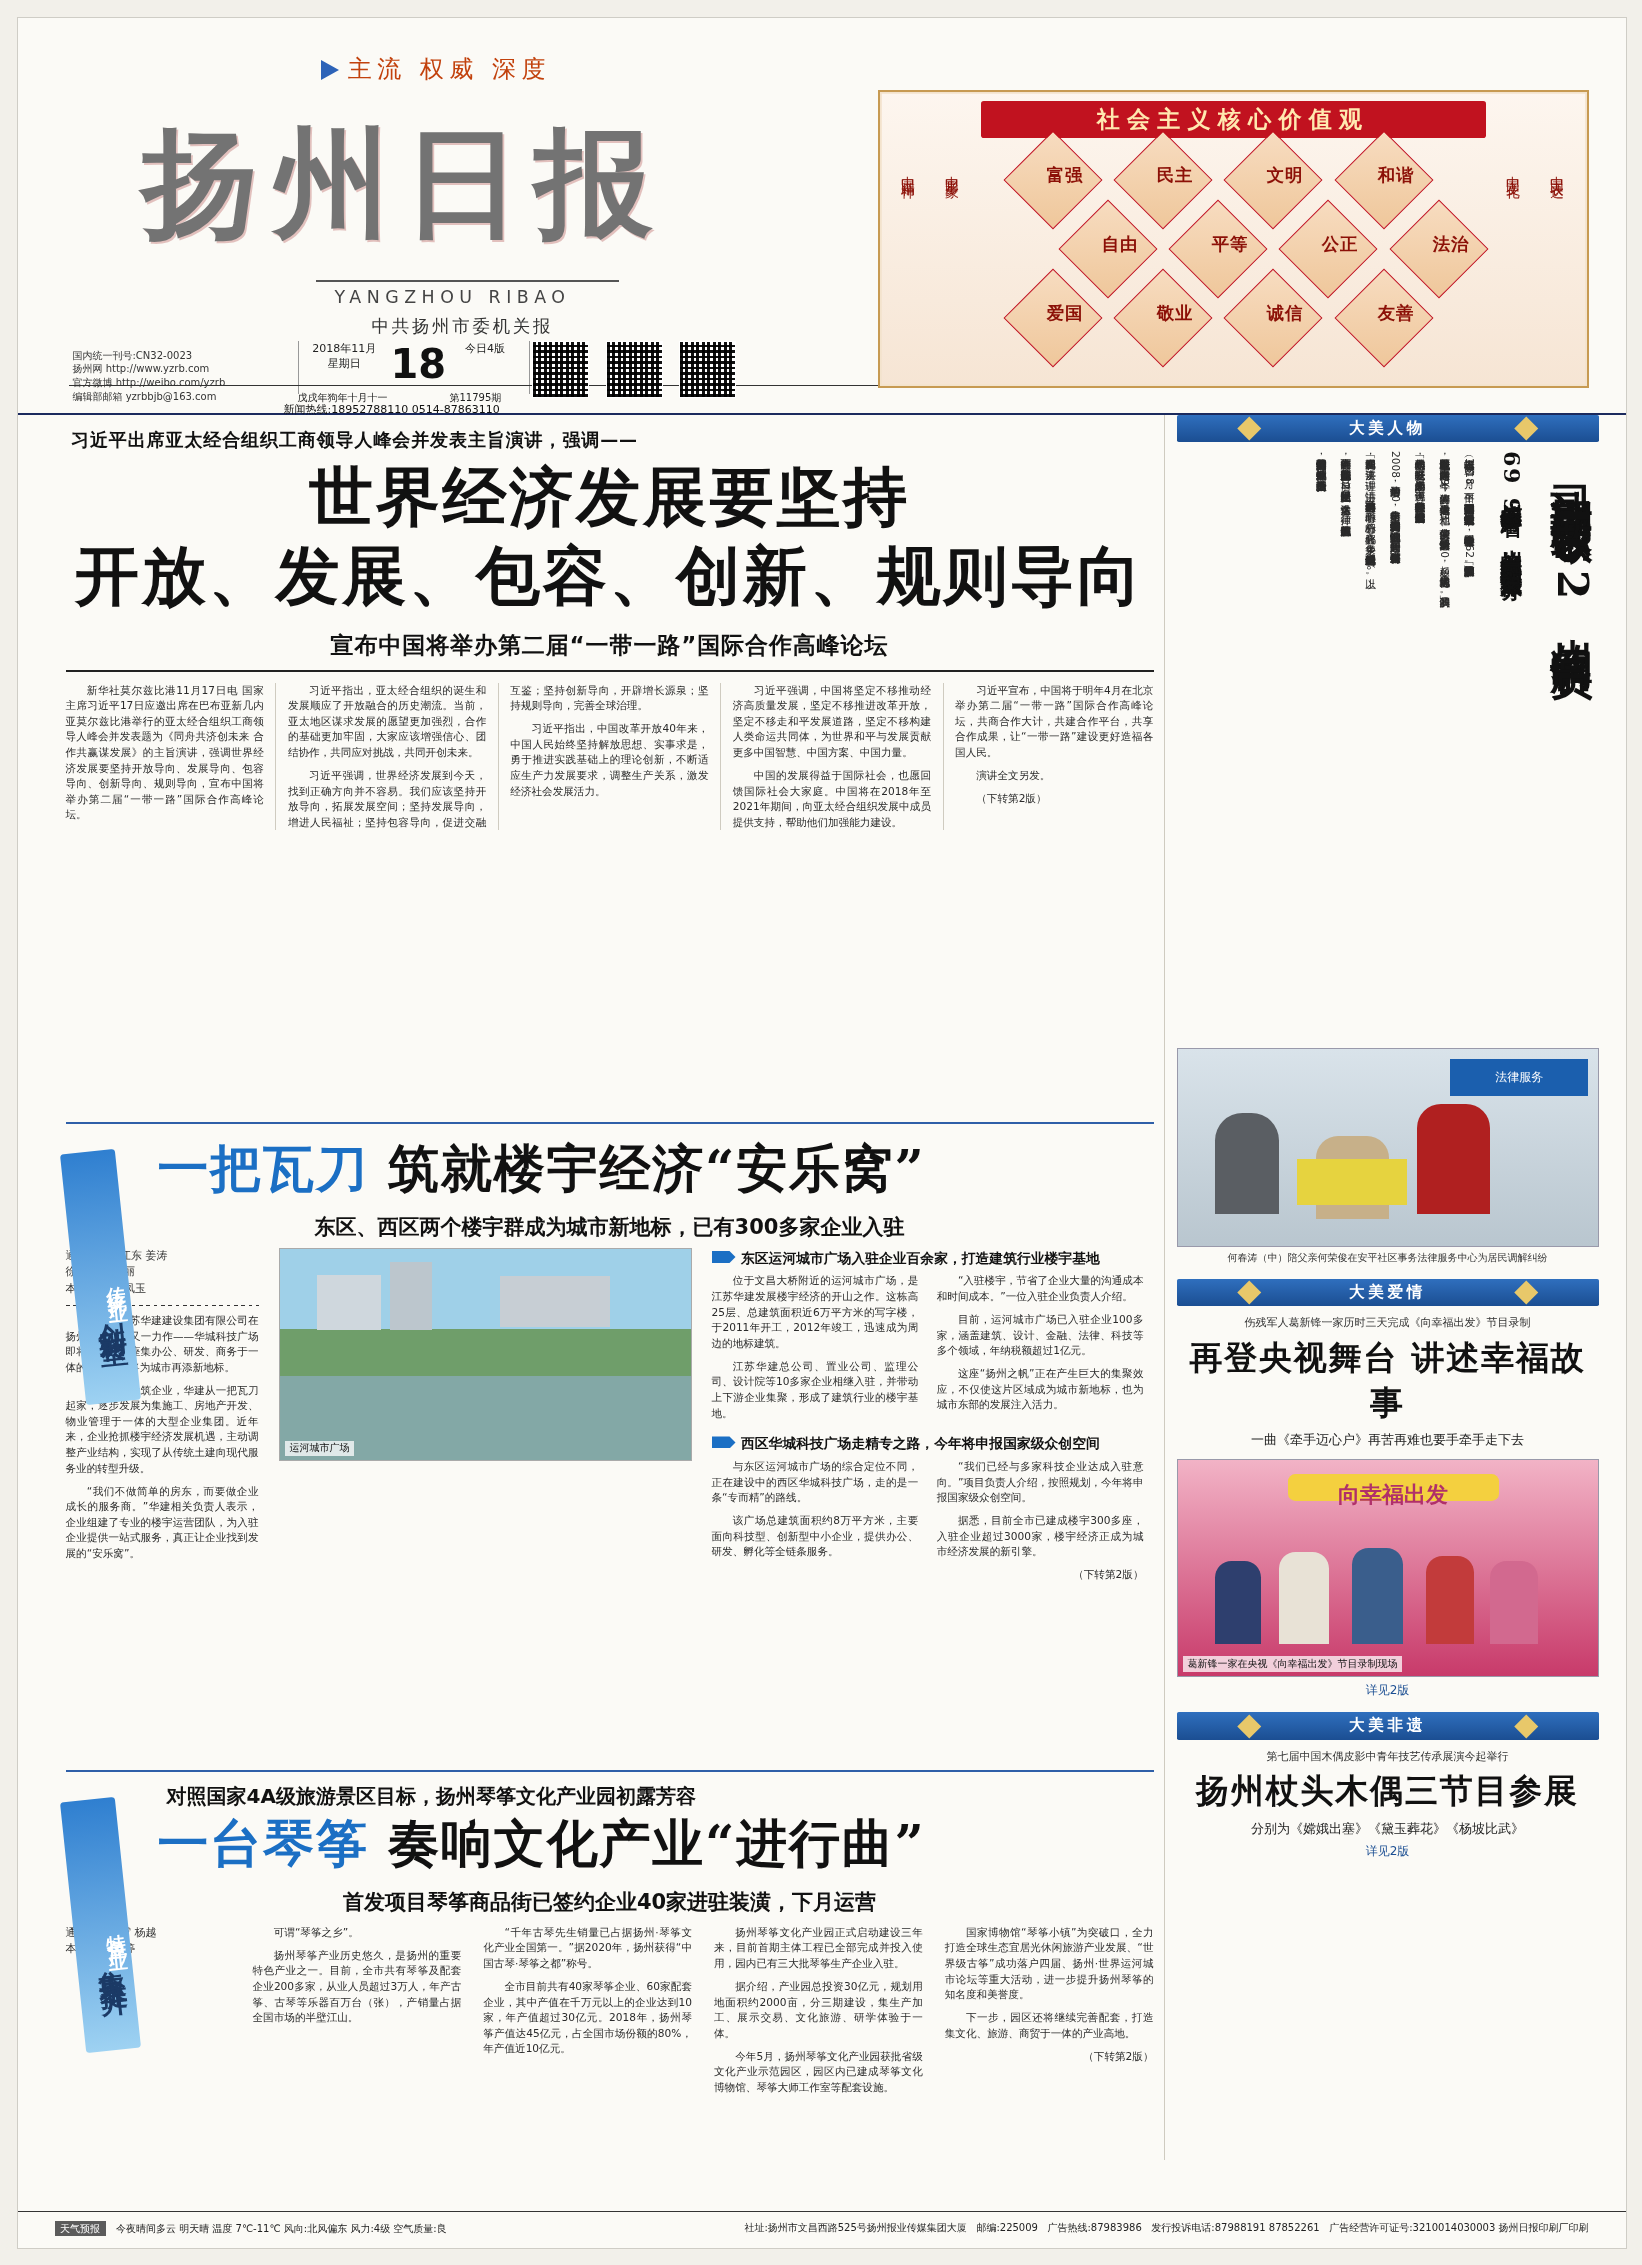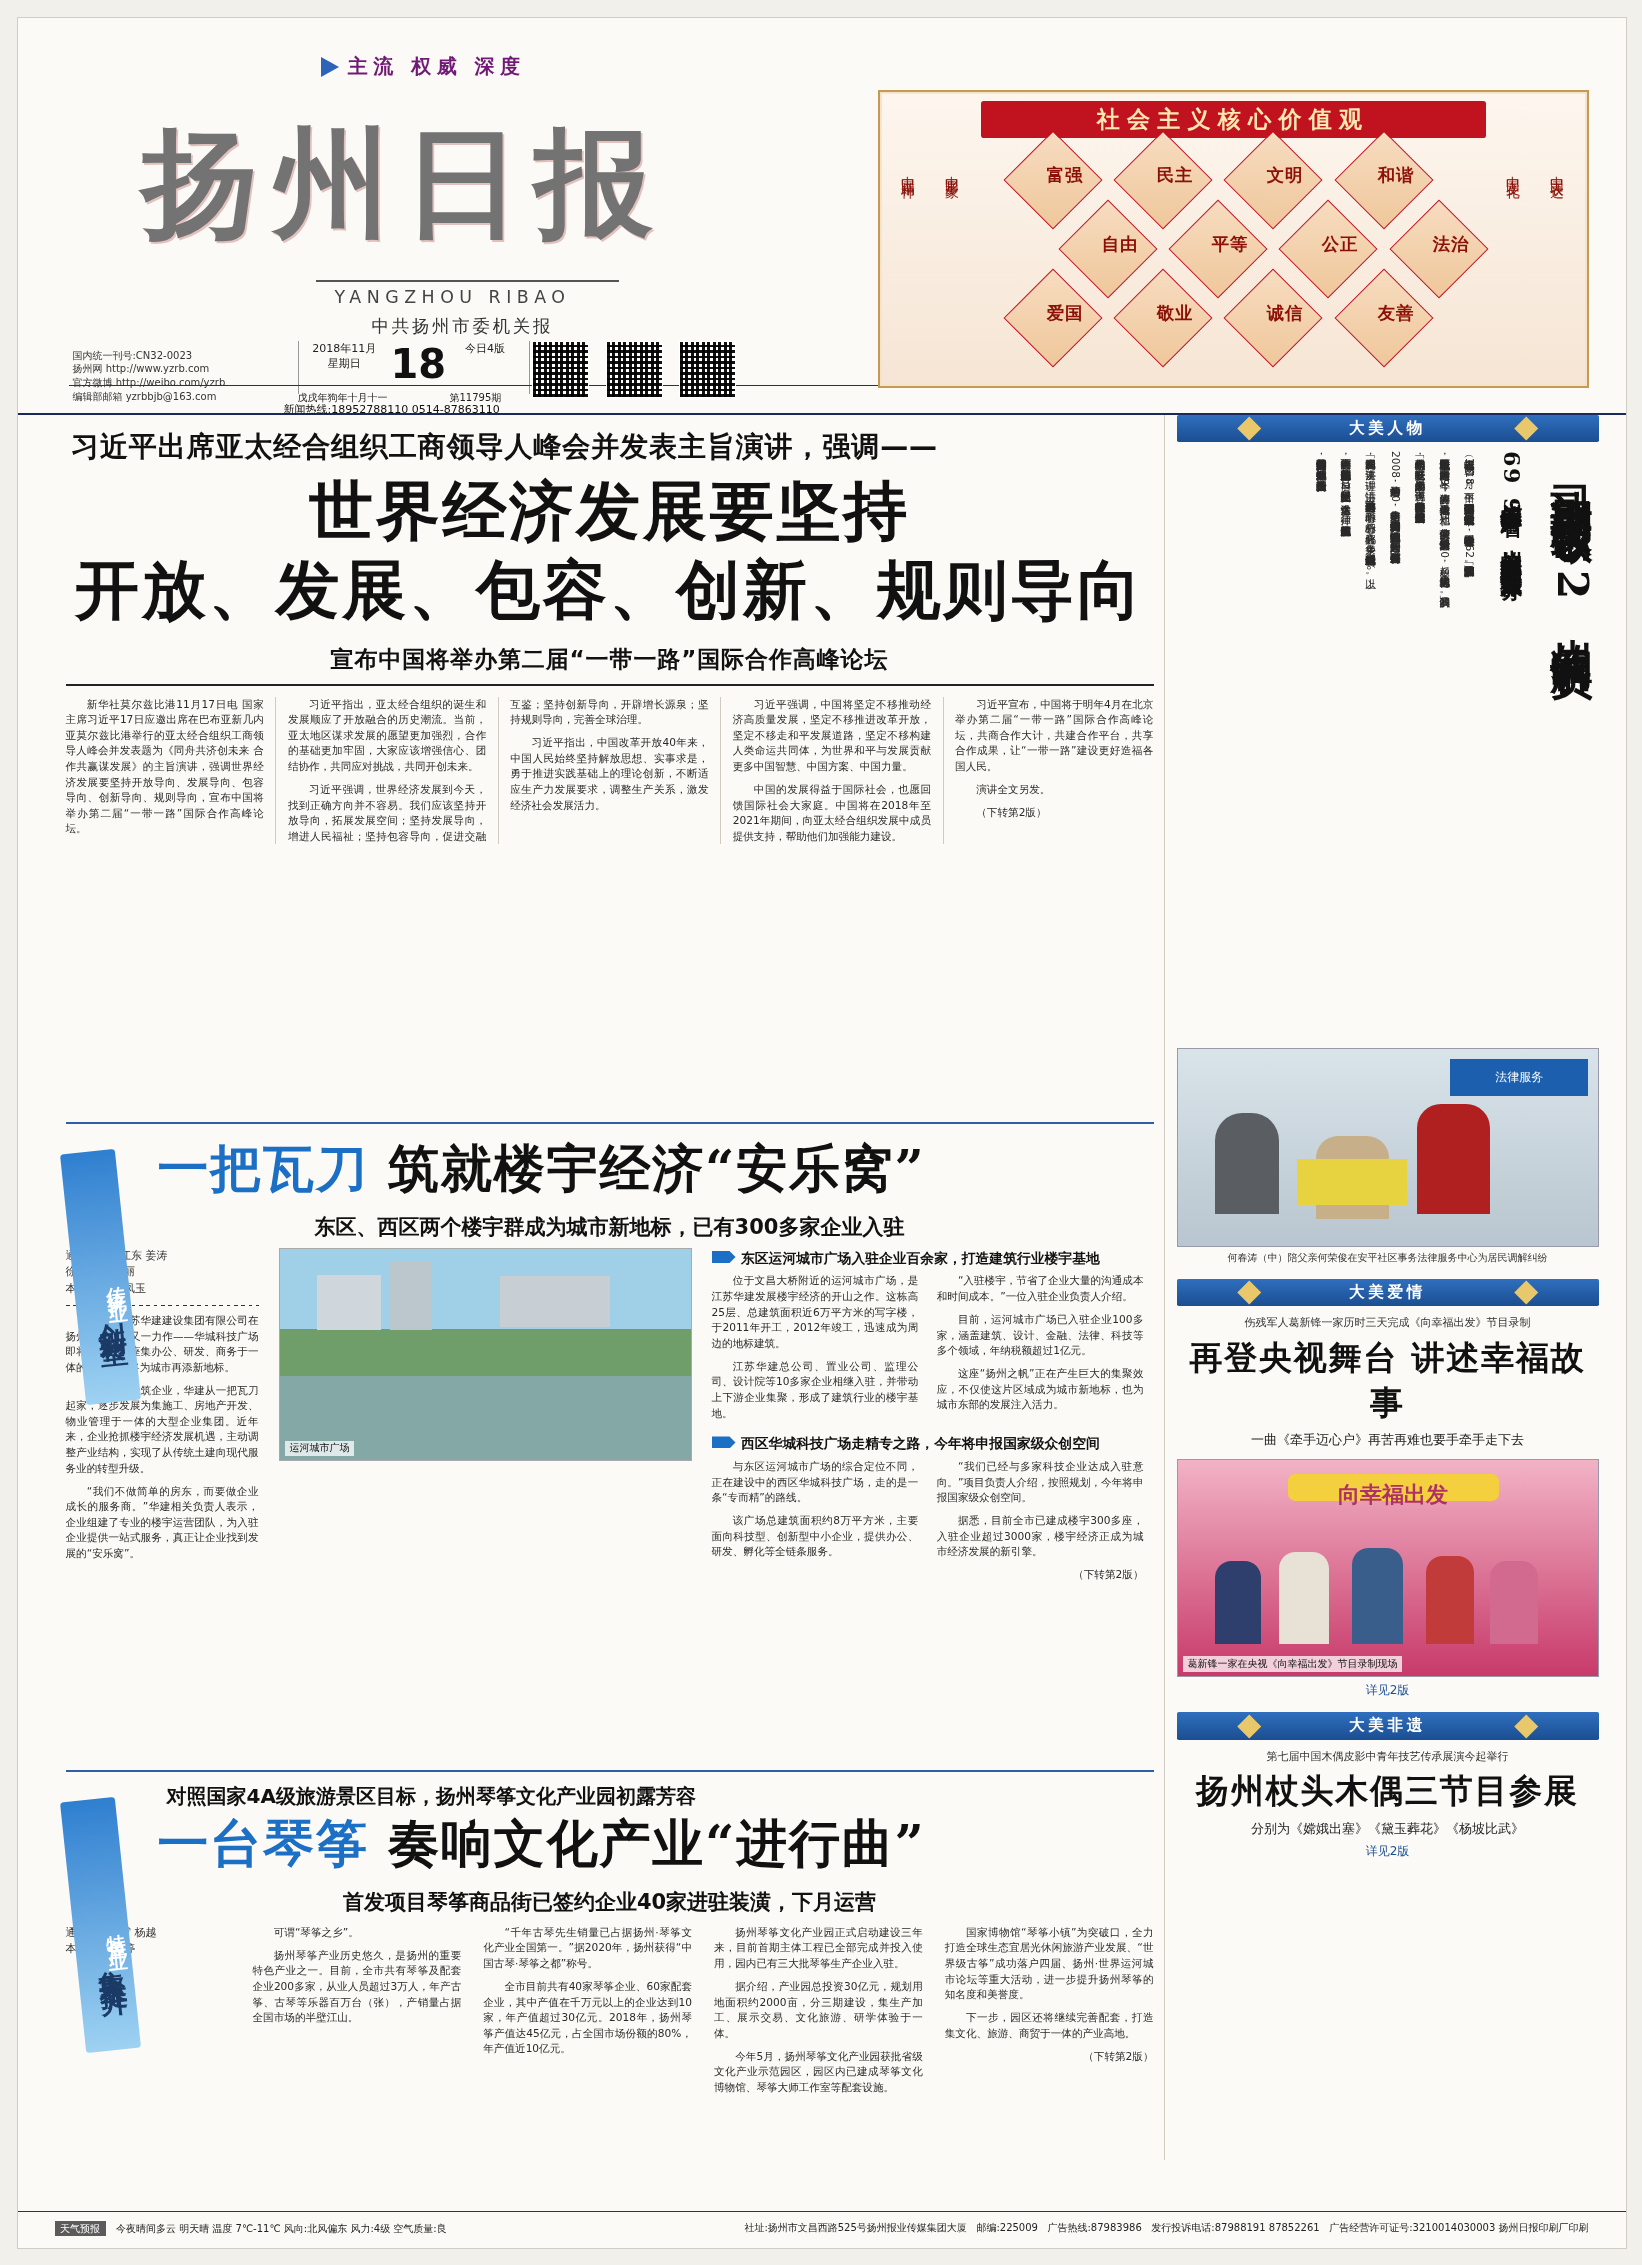--- a/index.html
+++ b/index.html
@@ -13,21 +13,21 @@
   .sheet{
     position:relative;width:100%;height:100%;
     background:#fbfaf6;
     border:0.9px solid #cfcdc6;
     box-sizing:border-box;
     overflow:hidden;
   }
   
   .masthead{position:relative;height:395px;border-bottom:2.8px solid #1b2a5e;}
   .mh-slogan{
-    position:absolute;left:303px;top:35px;font-size:20px;font-weight:bold;color:#701a75;letter-spacing:5.5px;
+    position:absolute;left:303px;top:35px;font-size:24px;font-weight:normal;color:#c2410c;letter-spacing:5.5px;
   }
   .mh-slogan .tri{display:inline-block;width:0;height:0;border-left:18.4px solid #2d63b8;border-top:10px solid transparent;border-bottom:10px solid transparent;margin-right:9.2px;vertical-align:middle;}
   .mh-title{
     position:absolute;left:124px;top:87px;font-family:"DejaVu Serif","Liberation Serif",serif;
     font-size:118px;font-weight:bold;color:#737373;letter-spacing:13px;
     text-shadow:1.8px 1.8px 0 rgba(150,20,20,.25);
   }
   .mh-pinyin{position:absolute;left:317px;top:257px;font-size:17.4px;letter-spacing:5.5px;color:#444;}
   .mh-pinyin .rule{display:block;width:303px;height:1.8px;background:#555;margin:5.5px 0 5.5px -18.4px;}
   .mh-sub{position:absolute;left:354px;top:296px;font-size:17.4px;color:#333;letter-spacing:2.8px;}
@@ -65,21 +65,21 @@
     border:1.8px solid #c1121f;transform:rotate(45deg);
     color:#8c1007;font-size:17.4px;font-weight:bold;line-height:20px;text-align:center;
   }
   .cv-cell span{display:block;transform:rotate(-45deg);padding-top:13.8px;letter-spacing:0.9px;}
   .cv-side{position:absolute;font-size:13.8px;color:#8c1007;letter-spacing:2.8px;writing-mode:vertical-rl;}
   
   .content{position:relative;height:1791px;}
   .lead{
     position:absolute;left:48px;top:0;width:1088px;
   }
-  .lead-kicker{font-size:28px;color:#111;font-weight:bold;letter-spacing:0.9px;margin:13px 0 5.5px 5.5px;}
+  .lead-kicker{font-size:18px;color:#111;font-weight:bold;letter-spacing:0.9px;margin:13px 0 5.5px 5.5px;}
   .lead-title{
     font-family:"DejaVu Serif","Liberation Serif",serif;
     text-align:center;font-size:64px;font-weight:bold;color:#111;line-height:79px;letter-spacing:2.8px;
   }
   .lead-sub{text-align:center;font-size:23px;color:#111;margin:14.7px 0 9.2px;font-weight:bold;letter-spacing:0.9px;}
   .lead-rule{height:1.8px;background:#222;margin:5.5px 0 11px;}
   .cols5{column-count:5;column-gap:24px;column-rule:0.9px solid #cfcbc0;}
   .txt{font-size:10.6px;line-height:15.6px;color:#2a2a2a;text-align:justify;font-family:"DejaVu Sans","Liberation Sans",sans-serif;}
   .txt p{margin:0 0 7.3px;text-indent:2em;}
   

